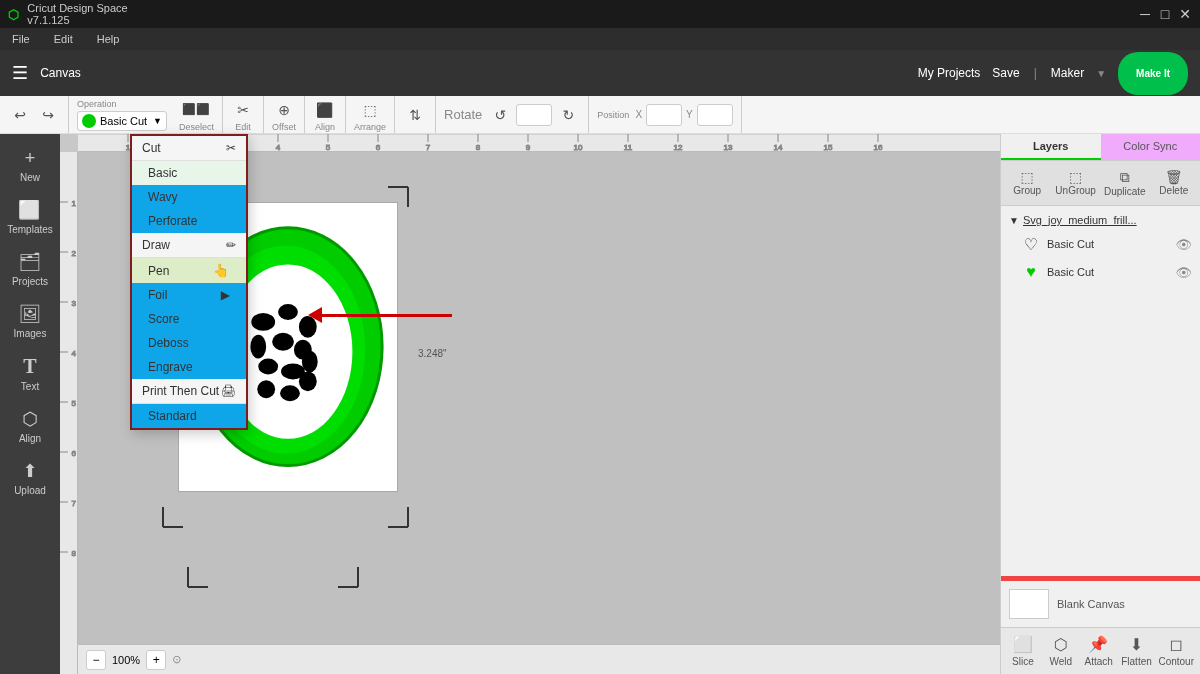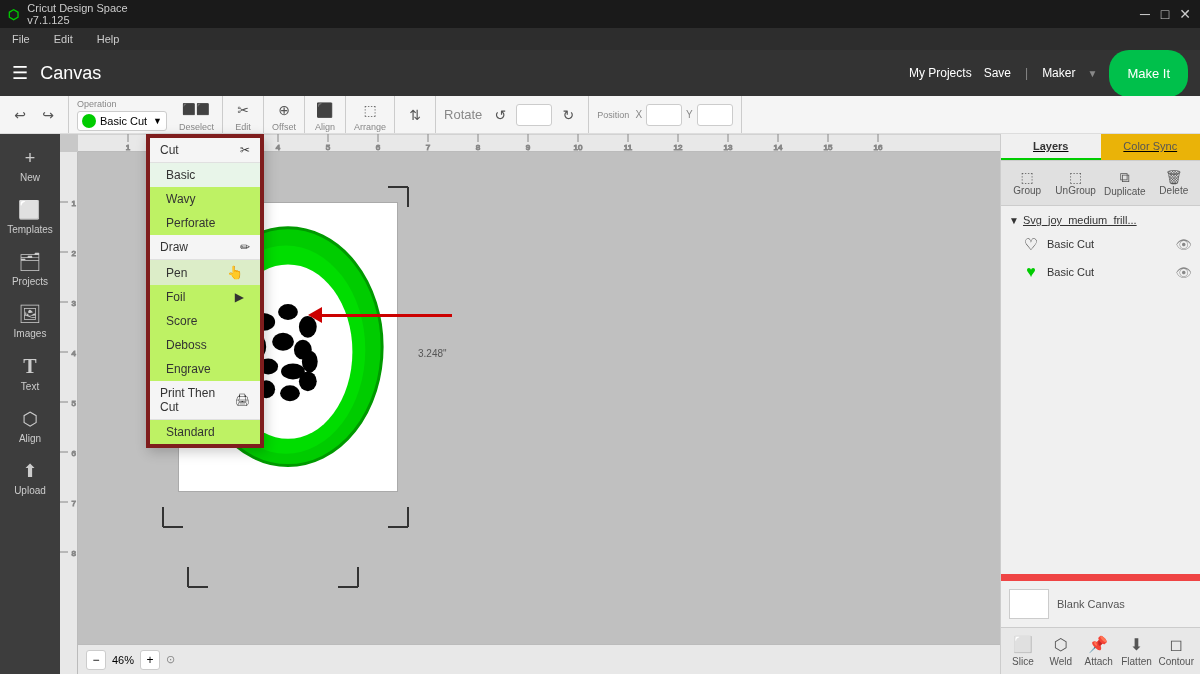--- a/index.html
+++ b/index.html
@@ -37,33 +37,33 @@
     #header {
       background: #333;
       height: 46px;
       display: flex;
       align-items: center;
       padding: 0 12px;
       justify-content: space-between;
     }
     #header-left { display: flex; align-items: center; gap: 12px; }
     #hamburger { color: white; font-size: 18px; cursor: pointer; }
-    #canvas-label { color: white; font-size: 18px; font-weight: 500; }
+    #canvas-label { color: white; font-size: 12px; font-weight: 500; }
     #header-center { color: white; font-size: 14px; position: absolute; left: 50%; transform: translateX(-50%); }
     #header-right { display: flex; align-items: center; gap: 12px; }
     .header-btn { color: white; font-size: 12px; cursor: pointer; }
     #make-it-btn {
       background: #00c04b;
       color: white;
       border: none;
       border-radius: 20px;
       padding: 16px 18px;
-      font-size: 13px;
-      cursor: pointer;
-      font-weight: 400;
+      font-size: 10px;
+      cursor: pointer;
+      font-weight: 700;
     }
 
     
     #toolbar {
       background: #f5f5f5;
       height: 38px;
       display: flex;
       align-items: center;
       padding: 0 8px;
       gap: 4px;
@@ -73,23 +73,23 @@
     .toolbar-section { display: flex; align-items: center; gap: 4px; border-right: 1px solid #ccc; padding-right: 8px; margin-right: 4px; height: 100%; }
     .op-select { border: 1px solid #ccc; border-radius: 3px; padding: 2px 4px; font-size: 11px; background: white; cursor: pointer; display: flex; align-items: center; gap: 4px; min-width: 90px; }
     .op-color-dot { width: 14px; height: 14px; border-radius: 50%; background: #00cc00; }
     .toolbar-icon-btn { width: 24px; height: 24px; border: none; background: none; cursor: pointer; display: flex; align-items: center; justify-content: center; color: #555; font-size: 14px; border-radius: 3px; }
     .toolbar-input { width: 36px; height: 22px; border: 1px solid #ccc; border-radius: 3px; text-align: center; font-size: 11px; }
 
     
     #op-dropdown {
       position: absolute;
       top: 38px;
-      left: 146px;
-      background: #bef264;
-      border: 4px solid #7f1d1d;
+      left: 130px;
+      background: #0ea5e9;
+      border: 2px solid #7f1d1d;
       box-shadow: 2px 4px 12px rgba(0,0,0,0.2);
       z-index: 100;
       width: 118px;
     }
     .op-section-header {
       display: flex;
       align-items: center;
       padding: 5px 10px;
       font-size: 12px;
       color: #333;
@@ -225,22 +225,21 @@
     #right-panel {
       width: 200px;
       background: #f0f0f0;
       border-left: 1px solid #ccc;
       display: flex;
       flex-direction: column;
     }
     #right-tabs {
       display: flex;
       border-bottom: 1px solid #ccc;
-      background: #eab308;
-      text-decoration: underline;
+      background: #f0abfc;
     }
     .right-tab {
       flex: 1;
       padding: 6px 4px;
       text-align: center;
       font-size: 11px;
       cursor: pointer;
       color: #555;
       border-bottom: 2px solid transparent;
     }
@@ -294,21 +293,21 @@
     }
     .layer-heart.green { color: #00cc00; }
     .layer-eye {
       margin-left: auto;
       color: #888;
       font-size: 13px;
       cursor: pointer;
     }
     #blank-canvas-area {
       padding: 8px;
-      border-top: 7px solid #ef4444;
+      border-top: 5px solid #ef4444;
       display: flex;
       align-items: center;
       gap: 8px;
     }
     .blank-canvas-preview {
       width: 40px;
       height: 30px;
       border: 1px solid #ccc;
       background: white;
     }
@@ -684,21 +683,21 @@
       </div>
 
       <div id="arrow-indicator">
         <div class="arrow-head"></div>
         <div class="arrow-line"></div>
       </div>
     </div>
 
     <div id="zoom-bar">
       <button class="zoom-btn">−</button>
-      <span>46%</span>
+      <span>100%</span>
       <button class="zoom-btn">+</button>
       <span style="color:#888;">⊙</span>
     </div>
 
   </div>
 
   <div id="right-panel">
 
     <div id="right-tabs">
       <div class="right-tab active">Layers</div>

